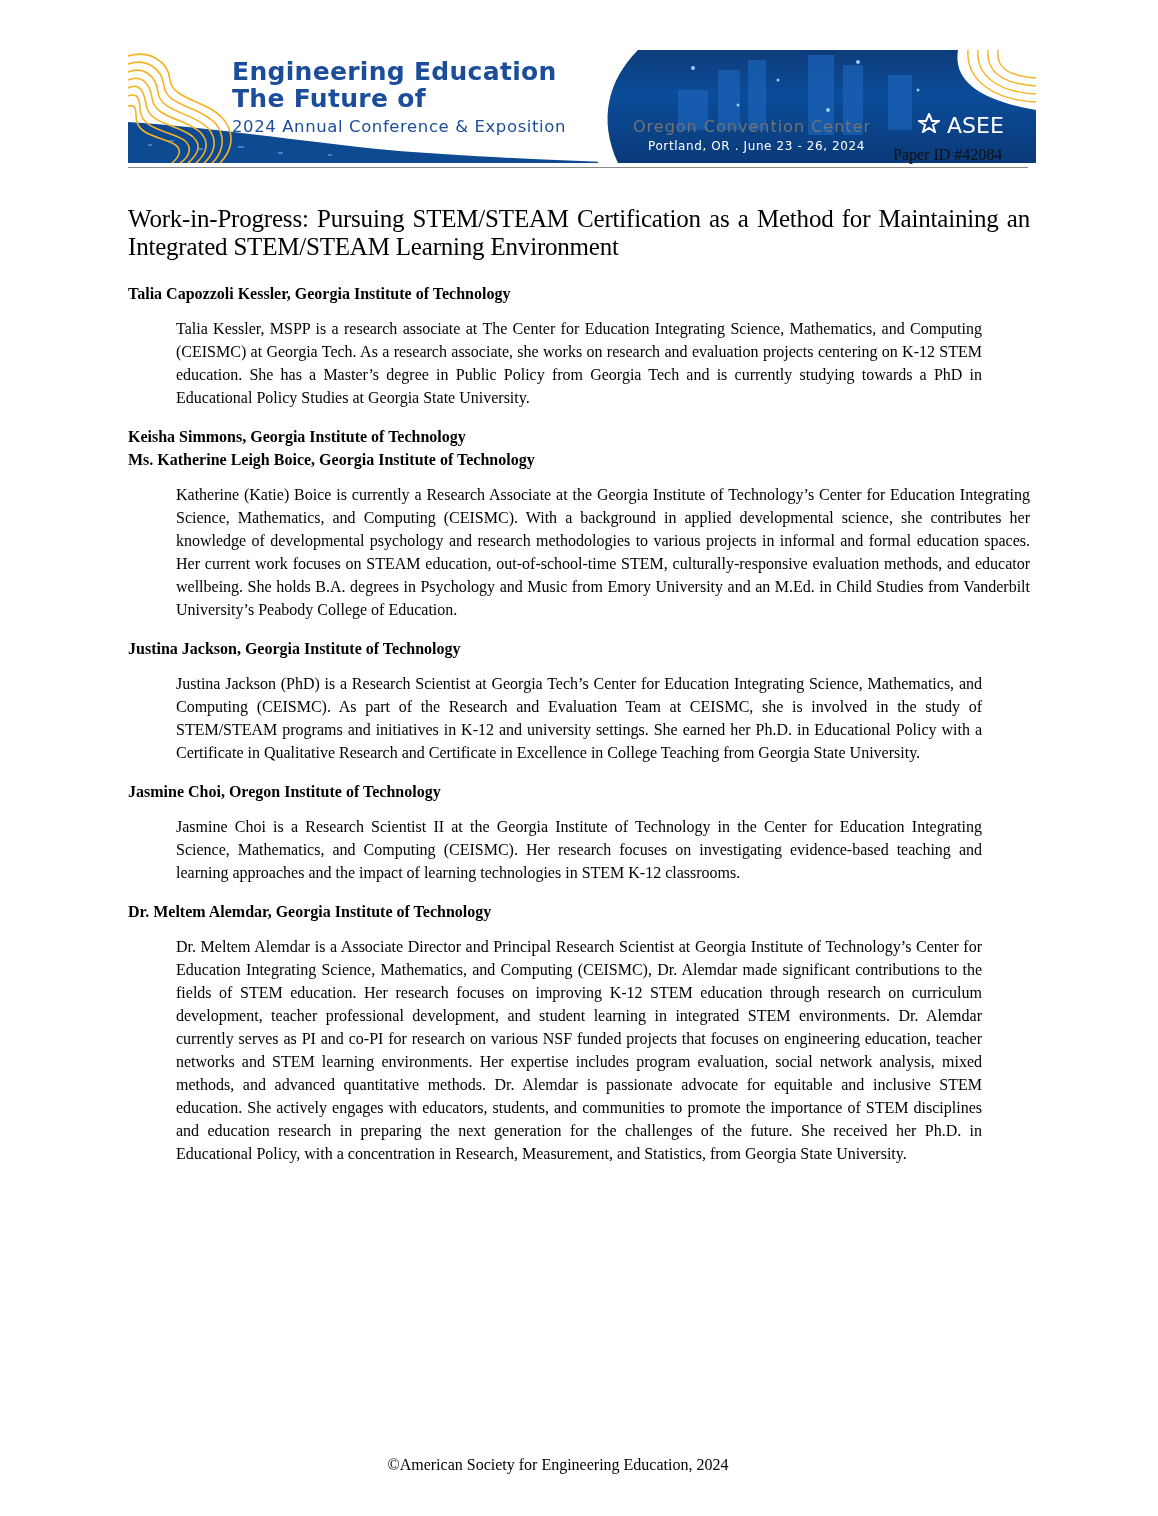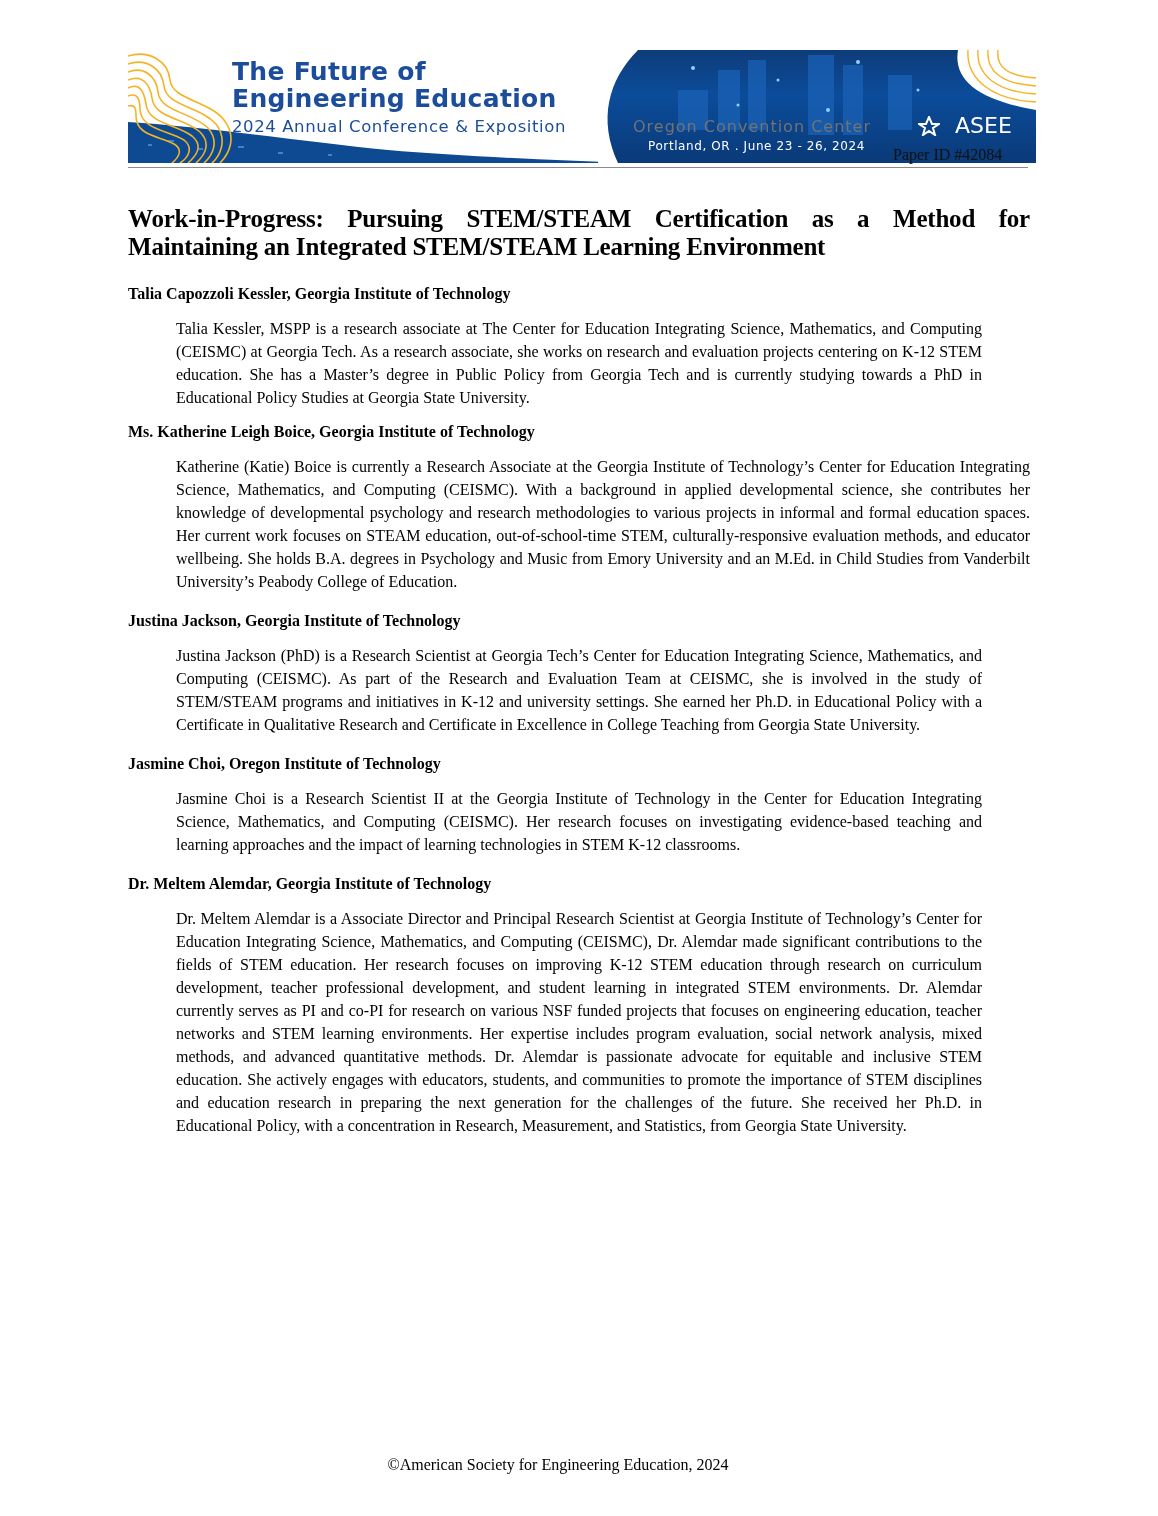--- a/index.html
+++ b/index.html
@@ -10,26 +10,26 @@
   .banner { position: absolute; left: 128px; top: 50px; width: 908px; height: 113px; overflow: hidden; background: #ffffff; }
   .banner-left-art { position: absolute; left: 0; top: 0; width: 140px; height: 113px; }
   .banner-left-bottom { position: absolute; left: 0; top: 72px; width: 500px; height: 41px; }
   .banner-city { position: absolute; left: 470px; top: 0; width: 438px; height: 113px;
     background: linear-gradient(180deg, #0e3c7a 0%, #0b4c9a 40%, #0a3a78 100%); }
   .banner-city-overlay { position: absolute; left: 470px; top: 0; width: 438px; height: 113px; }
   .banner-title { position: absolute; left: 104px; top: 8px; color: #1c4d9a; font-family: "DejaVu Sans", sans-serif; font-weight: bold; font-size: 25px; line-height: 27px; letter-spacing: 0.3px; }
   .banner-sub { position: absolute; left: 104px; top: 67px; color: #1c4d9a; font-family: "DejaVu Sans", sans-serif; font-size: 16.5px; letter-spacing: 0.6px; white-space: nowrap; }
   .banner-venue { position: absolute; left: 505px; top: 67px; color: #737373; font-family: "DejaVu Sans", sans-serif; font-size: 16px; letter-spacing: 1px; white-space: nowrap; }
   .banner-dates { position: absolute; left: 520px; top: 89px; color: #ffffff; font-family: "DejaVu Sans", sans-serif; font-size: 12px; letter-spacing: 0.6px; white-space: nowrap; }
-  .banner-logo { position: absolute; left: 790px; top: 63px; color: #ffffff; font-family: "DejaVu Sans", sans-serif; font-size: 22px; letter-spacing: 0px; white-space: nowrap; display: flex; align-items: center; gap: 15px; }
+  .banner-logo { position: absolute; left: 790px; top: 63px; color: #ffffff; font-family: "DejaVu Sans", sans-serif; font-size: 22px; letter-spacing: 0px; white-space: nowrap; display: flex; align-items: flex-start; gap: 7px; }
   .paper-id { position: absolute; left: 893px; top: 146px; font-size: 16px; color: #111; white-space: nowrap; background: transparent; }
   .banner-rule { position: absolute; left: 128px; top: 167px; width: 900px; height: 1px; background: #8a8a8a; }
 
   
-  .title { position: absolute; left: 128px; top: 205px; width: 902px; font-weight: bold; font-size: 25px; line-height: 28px; text-align: justify; text-align-last: left; letter-spacing: -0.2px; }
+  .title { position: absolute; left: 128px; top: 205px; width: 902px; font-weight: normal; font-size: 25px; line-height: 28px; text-align: justify; text-align-last: left; letter-spacing: -0.2px; }
 
   .content { position: absolute; left: 128px; top: 282px; width: 902px; }
   .author { font-weight: bold; font-size: 16px; line-height: 23px; }
   .bio { margin-left: 48px; margin-top: 12px; width: 806px; font-size: 16px; line-height: 23px; text-align: justify; }
   .bio.wide { width: 854px; }
   .block { margin-bottom: 11px; }
 
   .footer { position: absolute; left: 0; top: 1456px; width: 1116px; text-align: center; font-size: 16px; }
 </style>
 </head>
@@ -79,42 +79,45 @@
     </g>
     <path d="M438,0 L360,0 C355,30 380,50 438,60 Z" fill="#ffffff"></path>
     <g fill="none" stroke="#f5b323" stroke-width="1.4">
       <path d="M370,0 C368,30 395,50 438,52"></path>
       <path d="M380,0 C378,26 400,42 438,44"></path>
       <path d="M390,0 C388,22 405,34 438,36"></path>
       <path d="M400,0 C398,18 410,26 438,28"></path>
     </g>
   </svg>
   <div class="banner-title">
+    <div>Engineering Education</div>
     <div>The Future of</div>
-    <div>Engineering Education</div>
   </div>
   <div class="banner-sub">2024 Annual Conference &amp; Exposition</div>
   <div class="banner-venue">Oregon Convention Center</div>
   <div class="banner-dates">Portland, OR . June 23 - 26, 2024</div>
   <div class="banner-logo">
     <svg width="22" height="20" viewBox="0 0 22 20">
       <path d="M11,1 L14,8 L21,8 L15,12 L17,19 L11,15 L5,19 L7,12 L1,8 L8,8 Z" fill="none" stroke="#ffffff" stroke-width="2"></path>
     </svg>
     <span>ASEE</span>
   </div>
 </div>
 <div class="paper-id">Paper ID #42084</div>
 <div class="banner-rule"></div>
 
 <h1 class="title">Work-in-Progress:  Pursuing STEM/STEAM Certification as a Method for Maintaining an Integrated STEM/STEAM Learning Environment</h1>
 
 <div class="content">
   <div class="block">
     <div class="author">Talia Capozzoli Kessler, Georgia Institute of Technology</div>
     <p class="bio">Talia Kessler, MSPP is a research associate at The Center for Education Integrating Science, Mathematics, and Computing (CEISMC) at Georgia Tech.  As a research associate, she works on research and evaluation projects centering on K-12 STEM education.  She has a Master’s degree in Public Policy from Georgia Tech and is currently studying towards a PhD in Educational Policy Studies at Georgia State University.</p>
+  </div>
+  <div style="margin-top:16px;">
+    <div class="author">Keisha Simmons, Georgia Institute of Technology</div>
   </div>
   <div class="block">
     <div class="author">Ms. Katherine Leigh Boice, Georgia Institute of Technology</div>
     <p class="bio wide">Katherine (Katie) Boice is currently a Research Associate at the Georgia Institute of Technology’s Center for Education Integrating Science, Mathematics, and Computing (CEISMC). With a background in applied developmental science, she contributes her knowledge of developmental psychology and research methodologies to various projects in informal and formal education spaces.  Her current work focuses on STEAM education, out-of-school-time STEM, culturally-responsive evaluation methods, and educator wellbeing. She holds B.A. degrees in Psychology and Music from Emory University and an M.Ed. in Child Studies from Vanderbilt University’s Peabody College of Education.</p>
   </div>
   <div class="block" style="margin-top:16px;">
     <div class="author">Justina Jackson, Georgia Institute of Technology</div>
     <p class="bio">Justina Jackson (PhD) is a Research Scientist at Georgia Tech’s Center for Education Integrating Science, Mathematics, and Computing (CEISMC). As part of the Research and Evaluation Team at CEISMC, she is involved in the study of STEM/STEAM programs and initiatives in K-12 and university settings. She earned her Ph.D. in Educational Policy with a Certificate in Qualitative Research and Certificate in Excellence in College Teaching from Georgia State University.</p>
   </div>
   <div class="block" style="margin-top:16px;">

